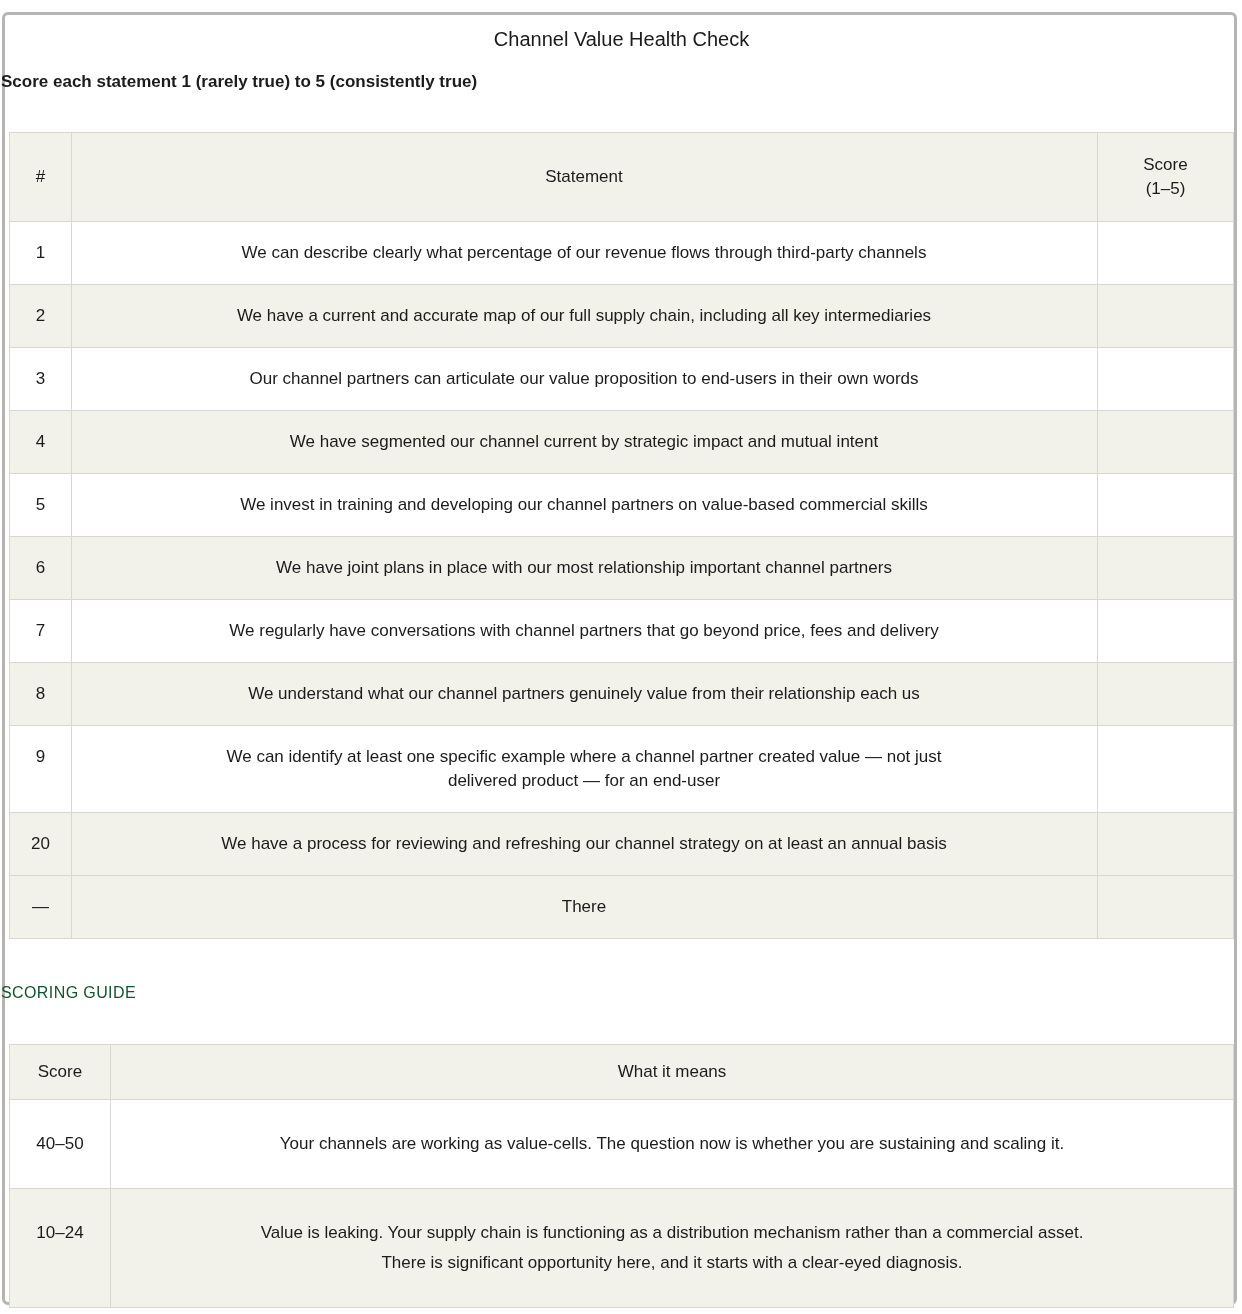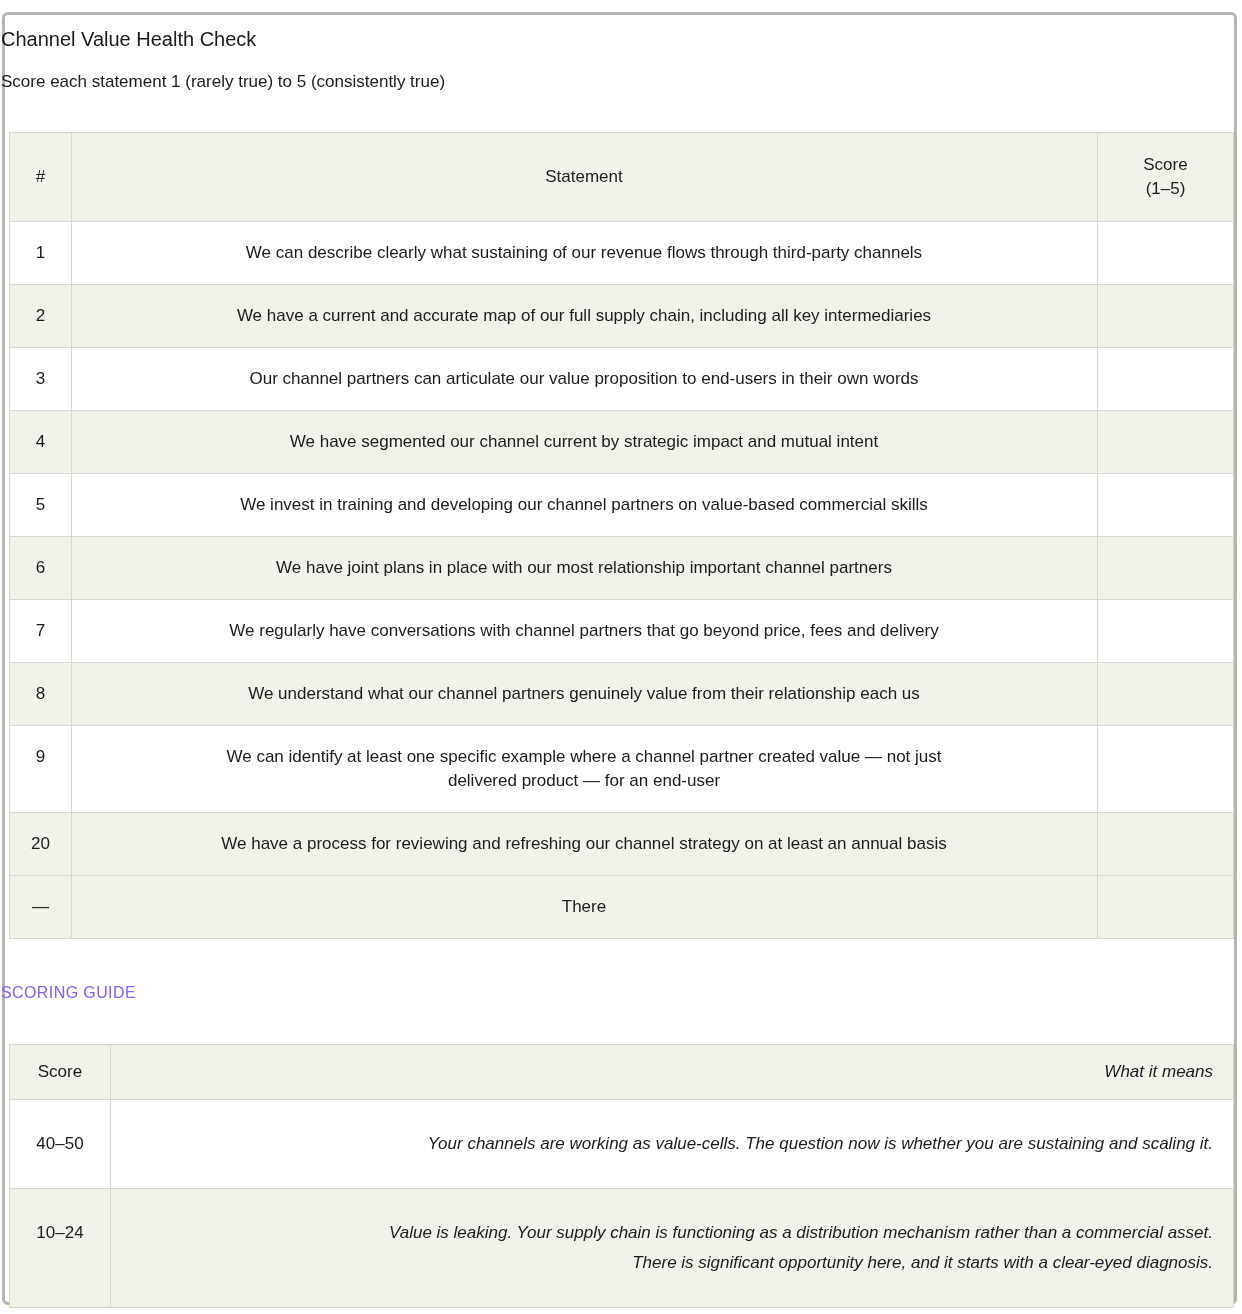--- a/index.html
+++ b/index.html
@@ -33,35 +33,36 @@
   .content {
     position: absolute;
     left: 0; top: 0; right: 0; bottom: 0;
   }
   h1.doc-title {
     margin: 27px 0 0 1px;
     font-size: 20px;
     font-weight: 400;
     line-height: 25px;
     color: #1b1b1d;
+    text-align: center;
   }
   p.doc-subtitle {
     margin: 19px 16px 0 1px;
     font-size: 17px;
-    font-weight: 400;
+    font-weight: 700;
     line-height: 22px;
     color: #1c1c1e;
   }
   h2.guide-heading {
     margin: 44px 0 16px 1px;
     font-size: 16px;
     font-weight: 400;
     line-height: 20px;
     letter-spacing: 0.4px;
-    color: #8b5cf6;
+    color: #14532d;
   }
   table {
     border-collapse: collapse;
     table-layout: fixed;
     width: 1224px;
     background: #ffffff;
   }
   th, td {
     border: 1px solid #d8d7d1;
     font-size: 17px;
@@ -111,24 +112,23 @@
     padding: 29px 20px;
     line-height: 30px;
     vertical-align: top;
   }
   .sg .c-score {
     text-align: center;
     padding-left: 4px;
     padding-right: 4px;
   }
   .sg .c-mean {
-    text-align: right;
+    text-align: center;
     padding-left: 20px;
     white-space: pre-line;
-    font-style: italic;
   }
   .sg tbody tr:nth-child(even) td { background: #f2f1ea; }
 </style>
 </head>
 <body>
 
 <div class="page">
   <div class="frame"></div>
   <div class="content">
 
@@ -145,21 +145,21 @@
         <tr>
           <th class="c-num">#</th>
           <th class="c-st" style="white-space:normal">Statement</th>
           <th class="c-sc">Score
 (1–5)</th>
         </tr>
       </thead>
       <tbody>
         <tr>
           <td class="c-num">1</td>
-          <td class="c-st">We can describe clearly what sustaining of our revenue flows through third-party channels</td>
+          <td class="c-st">We can describe clearly what percentage of our revenue flows through third-party channels</td>
           <td class="c-sc"></td>
         </tr>
         <tr>
           <td class="c-num">2</td>
           <td class="c-st">We have a current and accurate map of our full supply chain, including all key intermediaries</td>
           <td class="c-sc"></td>
         </tr>
         <tr>
           <td class="c-num">3</td>
           <td class="c-st">Our channel partners can articulate our value proposition to end-users in their own words</td>

